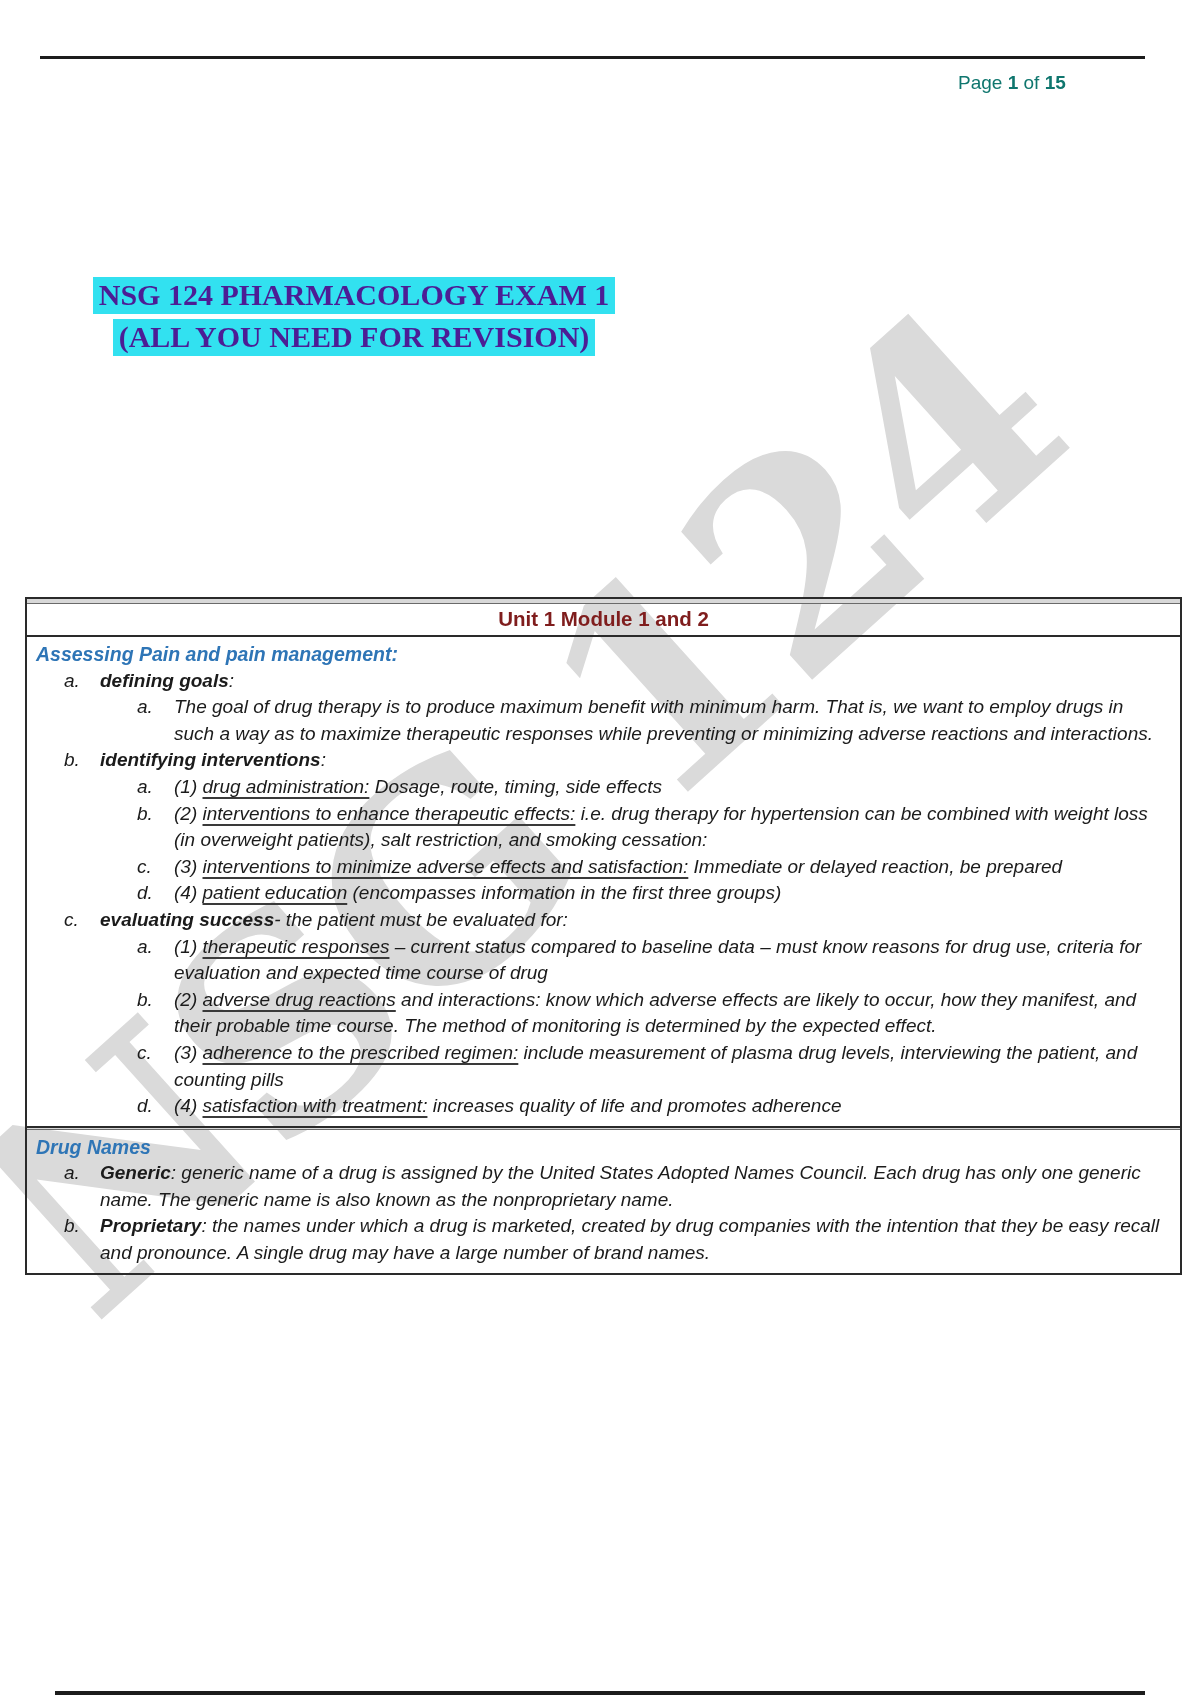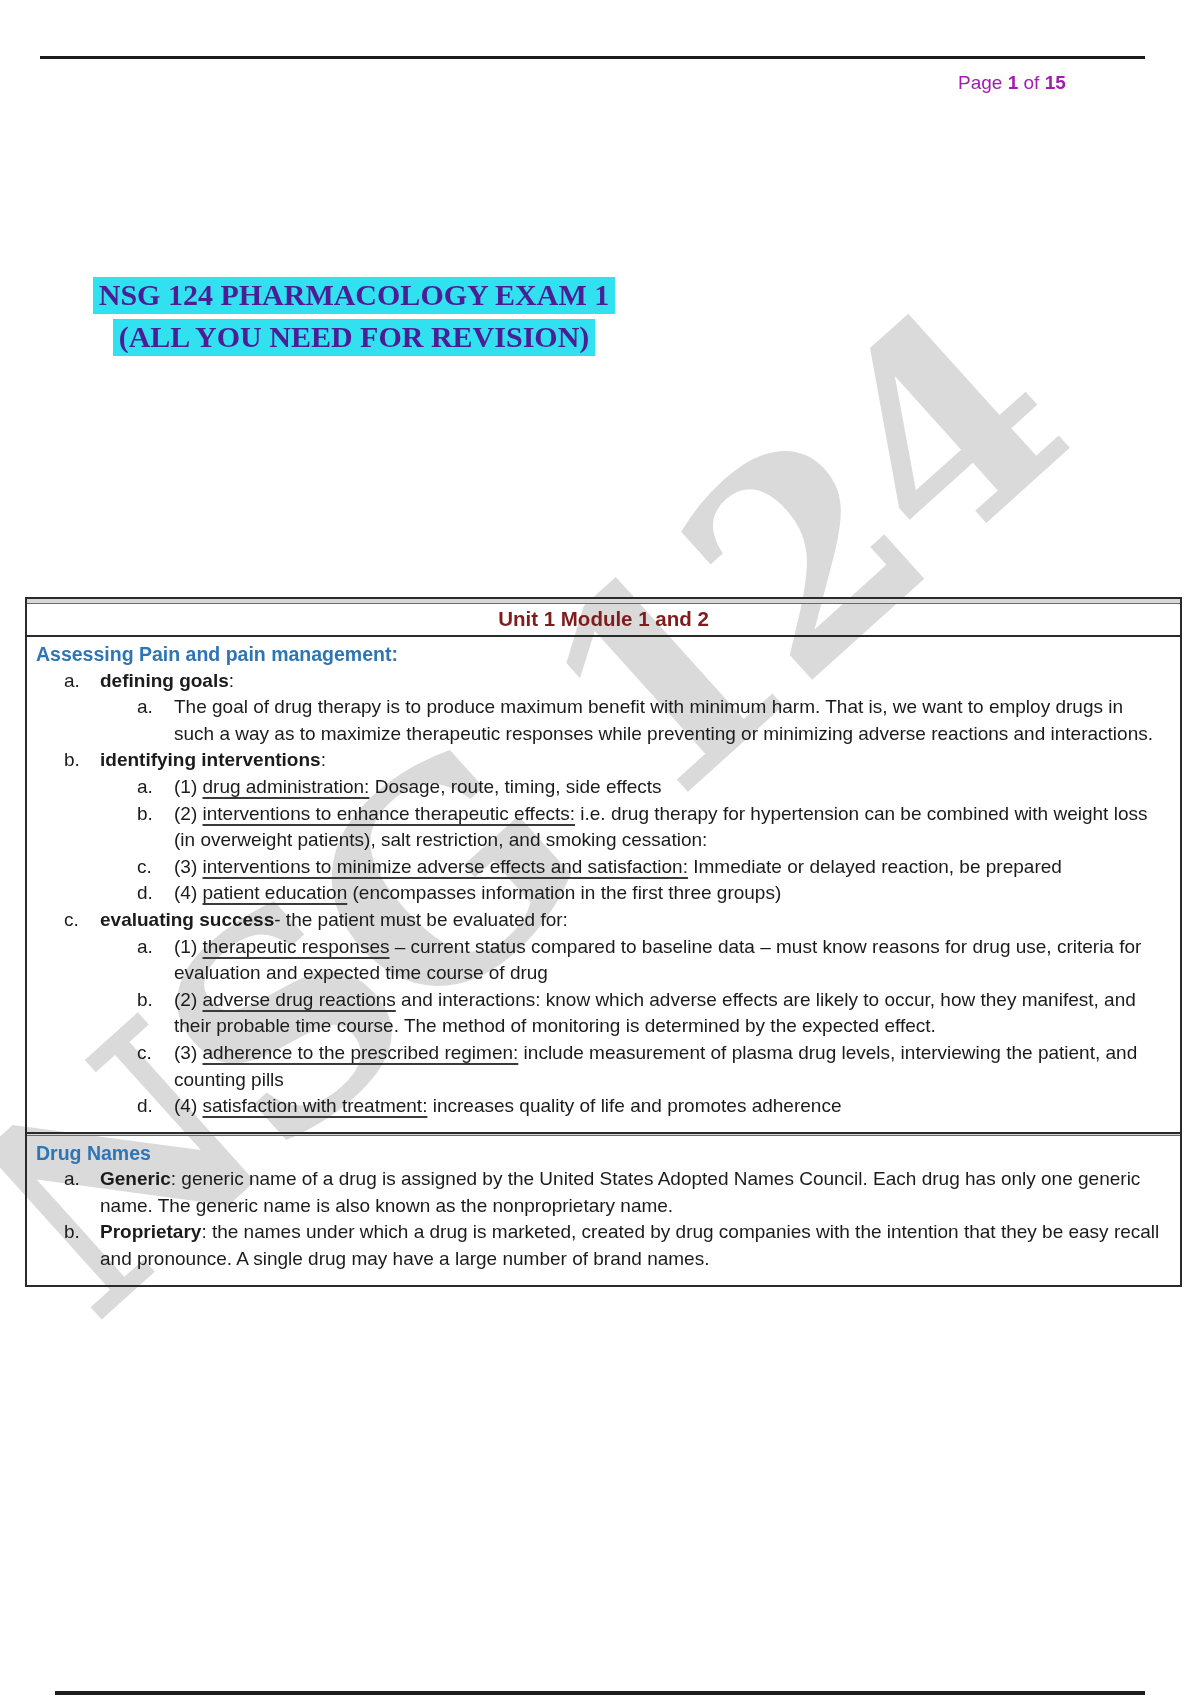--- a/index.html
+++ b/index.html
@@ -19,21 +19,21 @@
     color:#dadada; text-align:center;
     transform:rotate(-42deg);
     z-index:0; white-space:pre; pointer-events:none;
   }
 
   .content { position:absolute; inset:0; z-index:1; }
 
   .top-rule { position:absolute; top:56px; left:40px; width:1105px; height:3px; background:#1c1c1c; }
   .bottom-rule { position:absolute; top:1691px; left:55px; width:1090px; height:4px; background:#1c1c1c; }
 
-  .page-num { position:absolute; top:72px; left:958px; font-size:19px; color:#a21caf; }
+  .page-num { position:absolute; top:72px; left:958px; font-size:19px; color:#0f766e; }
   .page-num span { white-space:pre; }
   .page-num .b { font-weight:bold; }
 
   .doc-title {
     position:absolute; top:274px; left:0; width:708px;
     text-align:center;
     font-family:"Liberation Serif", serif; font-weight:bold;
     font-size:30px; line-height:42px; color:#4c1d95;
   }
   .doc-title .hl { background:#32e1f0; padding:1px 6px 3px; white-space:pre; }
@@ -41,21 +41,21 @@
   .unit-table {
     position:absolute; top:597px; left:25px; width:1157px;
     border:2px solid #2a2a2a; background:transparent;
   }
   .t-strip { height:5px; background:#d8d8d8; border-bottom:1px solid #6a6a6a; }
   .t-header {
     font-size:20.5px; font-weight:bold; text-align:center; color:#7f1d1d;
     padding:3px 0 4px; border-bottom:2px solid #2a2a2a;
   }
   .t-sep { height:4px; background:#d8d8d8; border-top:2px solid #2a2a2a; border-bottom:1px solid #6a6a6a; }
-  .t-row { padding:4px 14px 12px 9px; font-size:19px; line-height:26.6px; color:#1b1b1b; }
+  .t-row { padding:4px 14px 6px 9px; font-size:19px; line-height:26.6px; color:#1b1b1b;font-style:italic; }
 
   .sec-heading { color:#2e75b6; font-weight:bold; font-size:19.5px; }
 
   .li1 { display:flex; margin-left:28px; }
   .li1 > .marker { flex:none; width:36px; }
   .li2 { display:flex; margin-left:101px; }
   .li2 > .marker { flex:none; width:37px; }
   .li-body { flex:1; }
   .li-body span { white-space:pre-wrap;text-align:center; }
   .lead-bold { font-weight:bold; }

